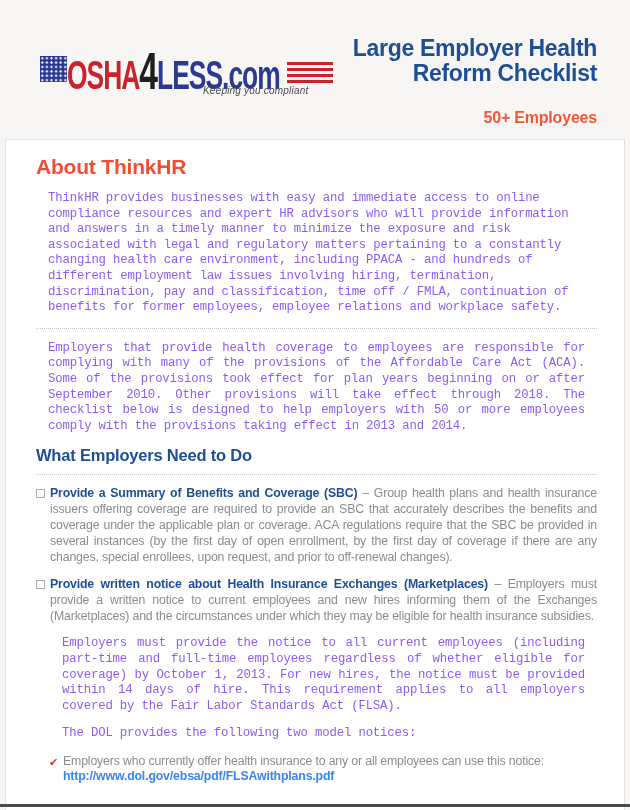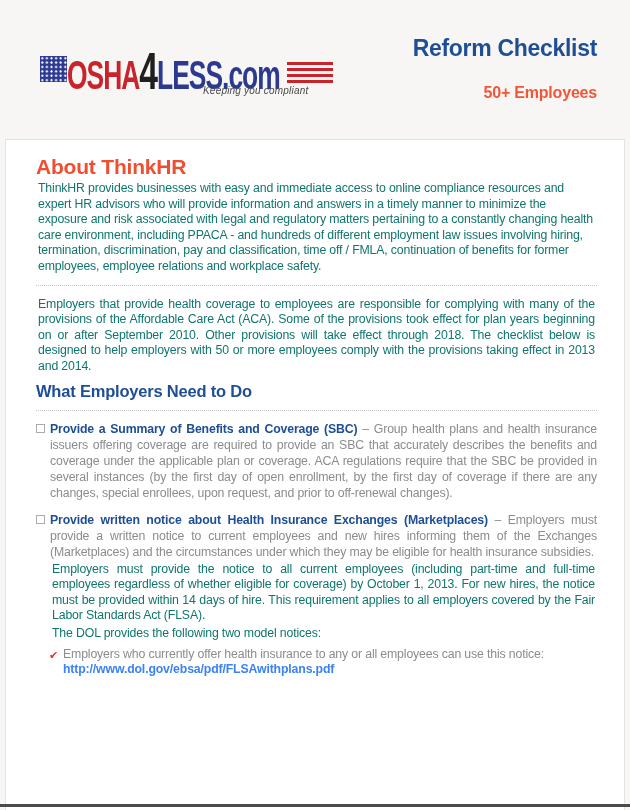--- a/index.html
+++ b/index.html
@@ -42,21 +42,21 @@
     border:1px solid #e4e3e1;border-bottom:none;overflow:hidden;
   }
   .bottom-rule{position:absolute;left:0;top:804px;width:630px;height:3px;background:#4a4b4d;}
   .content{padding:0 27px 0 30px;}
   h1.sec{
     color:#f04e30;font-size:21px;font-weight:bold;letter-spacing:-0.2px;
     margin:15px 0 0 0;
   }
   h2.sub{color:#1e4e95;font-size:16.5px;font-weight:bold;letter-spacing:-0.2px;margin:7px 0 0 0;}
   p.body{
-    color:#0f766e;font-size:12.3px;line-height:15.6px;letter-spacing:-0.15px;margin:2px;
+    color:#8b5cf6;font-size:12.3px;line-height:15.6px;letter-spacing:-0.15px;margin:12px;font-family:Liberation Mono, monospace;
   }
   .just{text-align:justify;}
   .dotted{border:none;border-top:1px dotted #c7c6c4;height:0;margin:0;}
   .div1{margin:10px 0 11px 0;}
   .div2{margin:9px 0 10px 0;}
   .check-item{
     position:relative;padding-left:14px;text-align:justify;
     color:#8a8c8e;font-size:12.3px;line-height:16px;letter-spacing:-0.15px;
   }
   .checkbox{
@@ -85,20 +85,21 @@
 <div class="header">
   <div class="logo">
     <span class="flag-canton"></span>
     <div class="logo-line">
       <span class="logo-osha">OSHA</span><span class="logo-4">4</span><span class="logo-less">LESS.com</span>
     </div>
     <div class="logo-tagline">Keeping you compliant</div>
     <span class="flag-stripes"></span>
   </div>
   <div class="header-title">
+    <div>Large Employer Health</div>
     <div>Reform Checklist</div>
     <div class="header-subtitle">50+ Employees</div>
   </div>
 </div>
 
 <div class="page-card">
   <div class="content">
 
     <h1 class="sec">About ThinkHR</h1>
     <p class="body mt8">ThinkHR provides businesses with easy and immediate access to online compliance resources and expert HR advisors who will provide information and answers in a timely manner to minimize the exposure and risk associated with legal and regulatory matters pertaining to a constantly changing health care environment, including PPACA - and hundreds of different employment law issues involving hiring, termination, discrimination, pay and classification, time off / FMLA, continuation of benefits for former employees, employee relations and workplace safety.</p>

